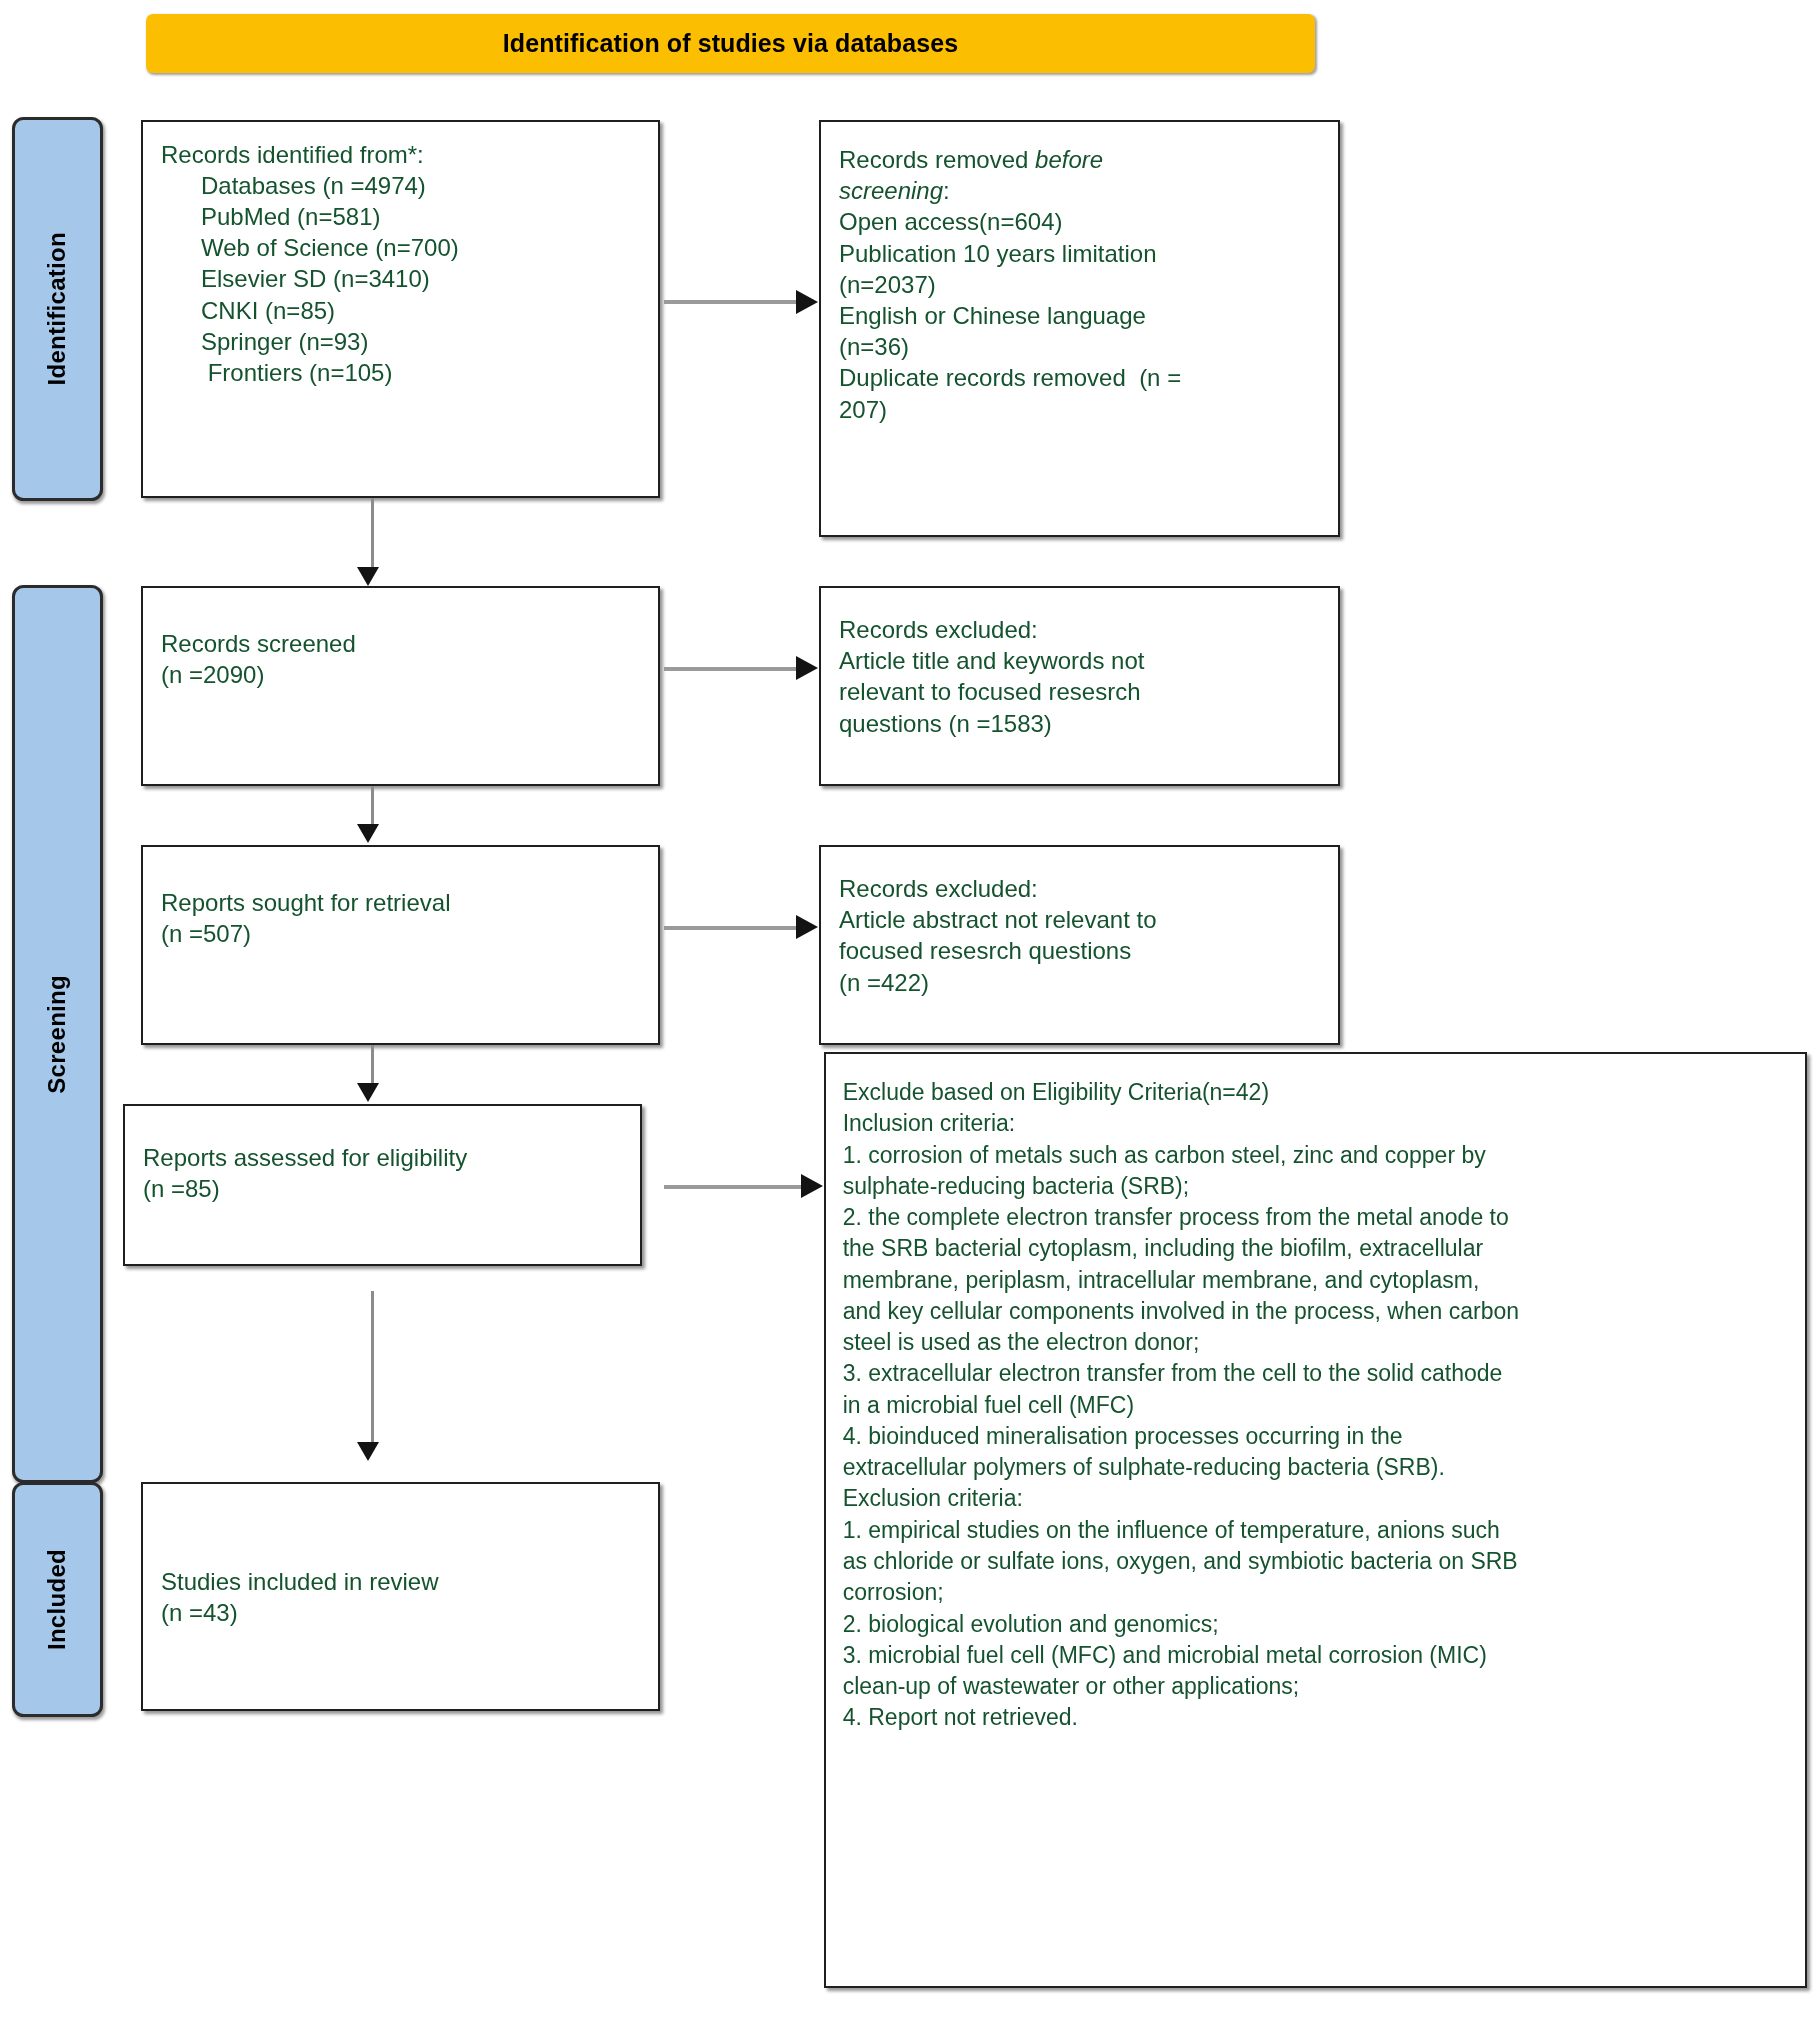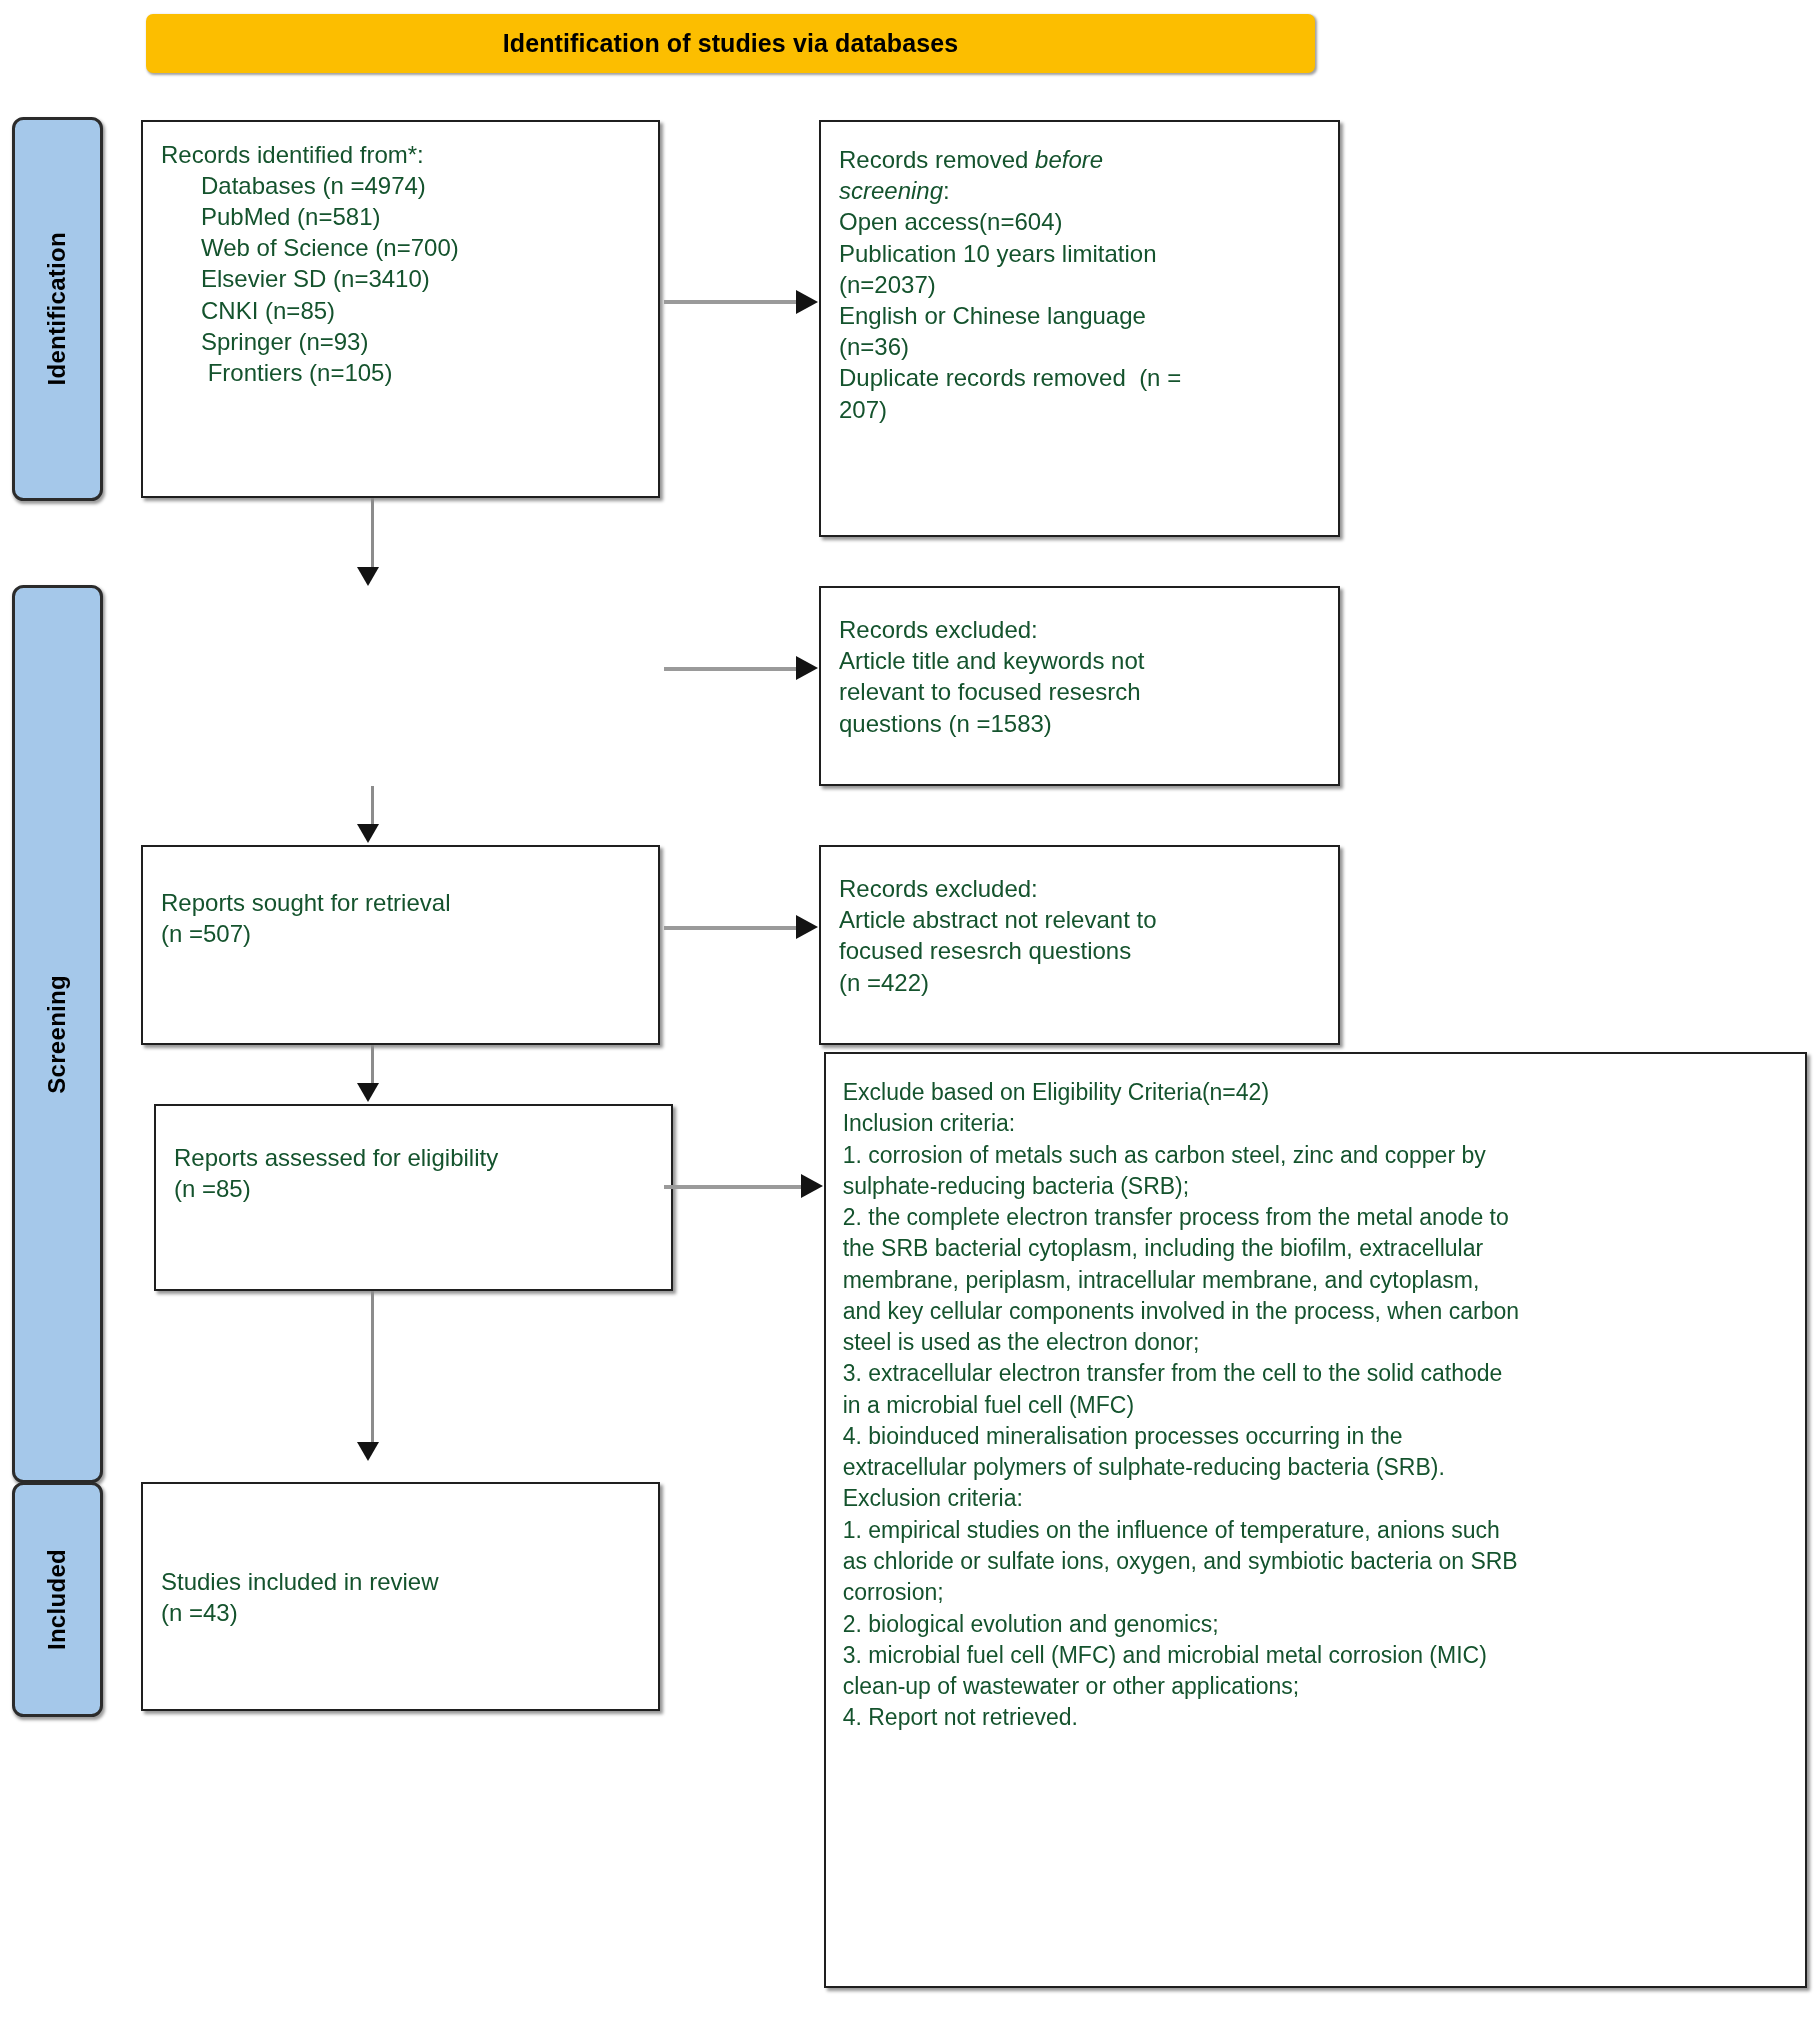--- a/index.html
+++ b/index.html
@@ -78,21 +78,21 @@
     color: #14532d;
     white-space: pre-wrap;
   }
 
   #box-identified   { left: 141px;  top: 120px;  width: 519px;  height: 378px; }
   #box-removed      { left: 819px; top: 120px;  width: 521px;  height: 417px;  padding-top: 22px; }
   #box-screened     { left: 141px;  top: 586px;  width: 519px;  height: 200px;  padding-top: 40px; }
   #box-excluded-1   { left: 819px; top: 586px;  width: 521px;  height: 200px;  padding-top: 26px; }
   #box-sought       { left: 141px;  top: 845px; width: 519px;  height: 200px;  padding-top: 40px; }
   #box-excluded-2   { left: 819px; top: 845px; width: 521px;  height: 200px;  padding-top: 26px; }
-  #box-eligibility  { left: 154px;  top: 1104px; width: 519px;  height: 187px;  padding-top: 36px; }
+  #box-eligibility  { left: 123px;  top: 1104px; width: 519px;  height: 162px;  padding-top: 36px; }
   #box-criteria     { left: 824px; top: 1052px; width: 983px; height: 936px; padding: 23px 16.7px; }
   #box-included     { left: 141px;  top: 1482px; width: 519px;  height: 229px;  padding-top: 82px; }
 
   #box-criteria .box-text { font-size: 23px; line-height: 1.36; }
 
   .em { font-style: italic; }
 
   
   .conn {
     position: absolute;
@@ -172,20 +172,24 @@
     <div class="box-text"><span>Records removed </span><span class="em">before</span><br><span class="em">screening</span><span>:
 Open access(n=604)
 Publication 10 years limitation
 (n=2037)
 English or Chinese language
 (n=36)
 Duplicate records removed  (n =
 207)</span></div>
   </div>
 
+  <div class="box" id="box-screened">
+    <div class="box-text">Records screened
+(n =2090)</div>
+  </div>
   <div class="box" id="box-excluded-1">
     <div class="box-text">Records excluded:
 Article title and keywords not
 relevant to focused resesrch
 questions (n =1583)</div>
   </div>
 
   <div class="box" id="box-sought">
     <div class="box-text">Reports sought for retrieval
 (n =507)</div>

